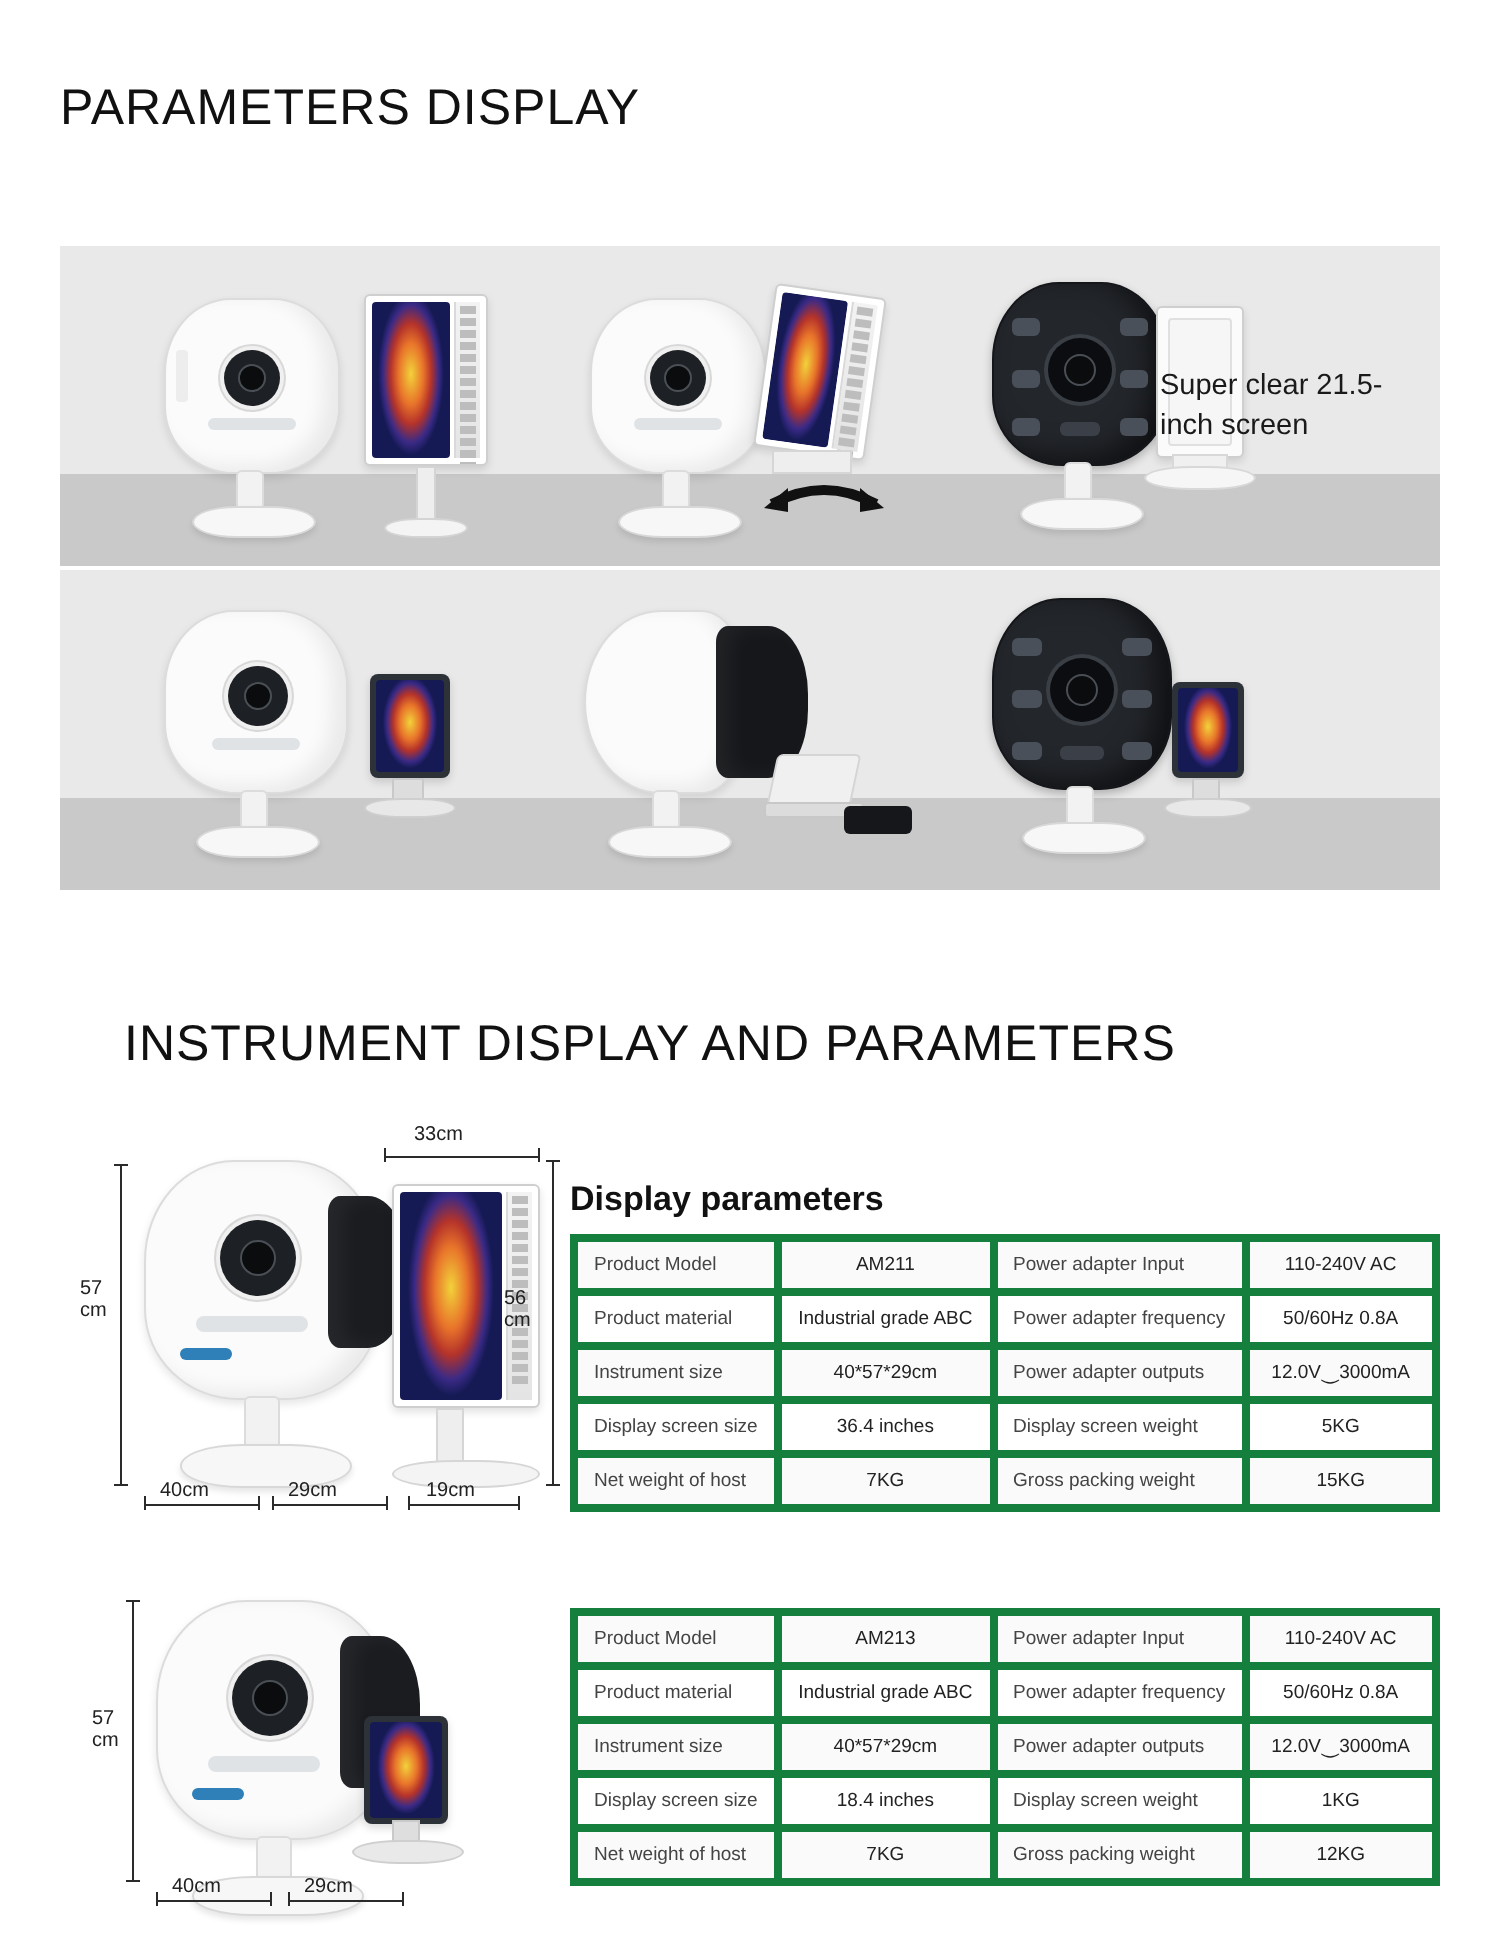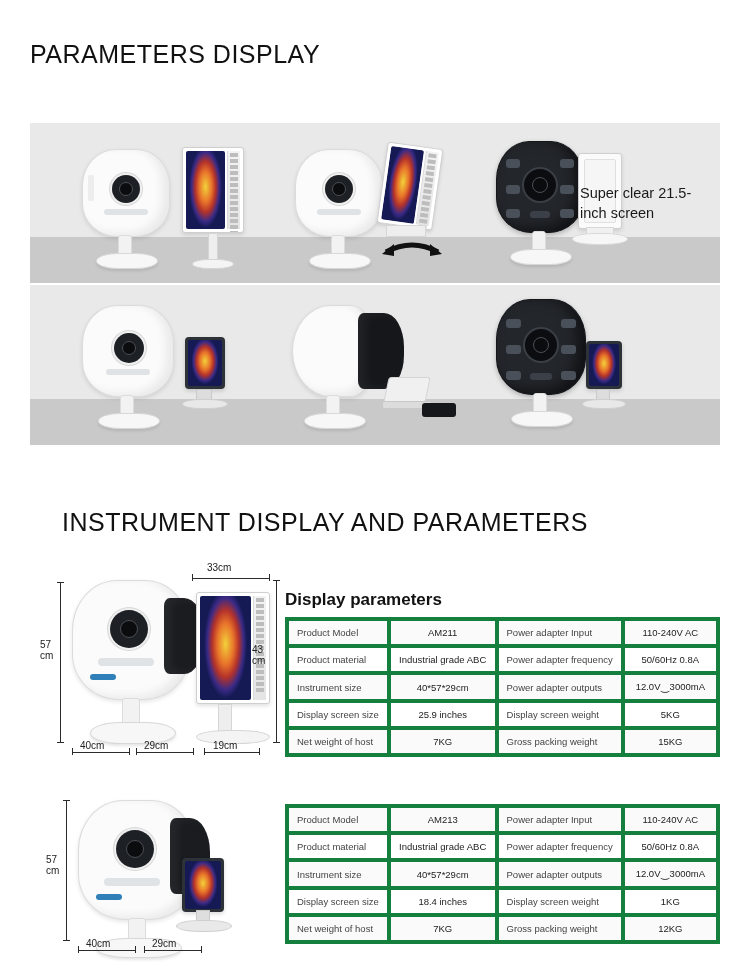--- a/index.html
+++ b/index.html
@@ -427,21 +427,21 @@
 
   <div class="rule h" style="left:192px; top:578px; width:78px;"></div>
   <div class="tick" style="left:192px; top:574px;"></div>
   <div class="tick" style="left:269px; top:574px;"></div>
   <div class="dim" style="left:207px; top:562px;">33cm</div>
 
   <div class="rule v" style="left:276px; top:580px; height:162px;"></div>
   <div class="tick h" style="left:273px; top:580px;"></div>
   <div class="tick h" style="left:273px; top:742px;"></div>
   <div class="dim vert" style="left:252px; top:645px;">
-    <span>43</span><br>
+    <span>56</span><br>
     <span>cm</span>
   </div>
 
   <div class="rule h" style="left:72px; top:752px; width:58px;"></div>
   <div class="tick" style="left:72px; top:748px;"></div>
   <div class="tick" style="left:129px; top:748px;"></div>
   <div class="dim" style="left:80px; top:740px;">40cm</div>
 
   <div class="rule h" style="left:136px; top:752px; width:58px;"></div>
   <div class="tick" style="left:136px; top:748px;"></div>
@@ -471,21 +471,21 @@
     <td class="v2">50/60Hz 0.8A</td>
   </tr>
   <tr>
     <td class="k">Instrument size</td>
     <td class="v">40*57*29cm</td>
     <td class="k2">Power adapter outputs</td>
     <td class="v2">12.0V⏝3000mA</td>
   </tr>
   <tr>
     <td class="k">Display screen size</td>
-    <td class="v">25.9 inches</td>
+    <td class="v">36.4 inches</td>
     <td class="k2">Display screen weight</td>
     <td class="v2">5KG</td>
   </tr>
   <tr>
     <td class="k">Net weight of host</td>
     <td class="v">7KG</td>
     <td class="k2">Gross packing weight</td>
     <td class="v2">15KG</td>
   </tr>
 </tbody>

